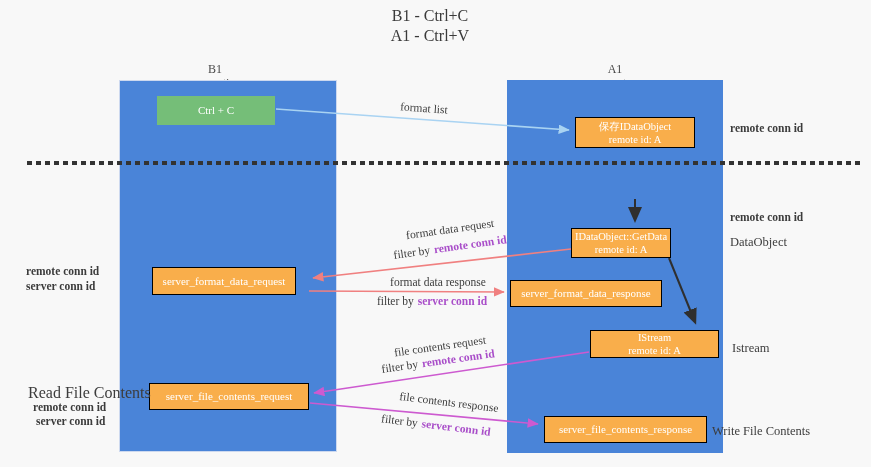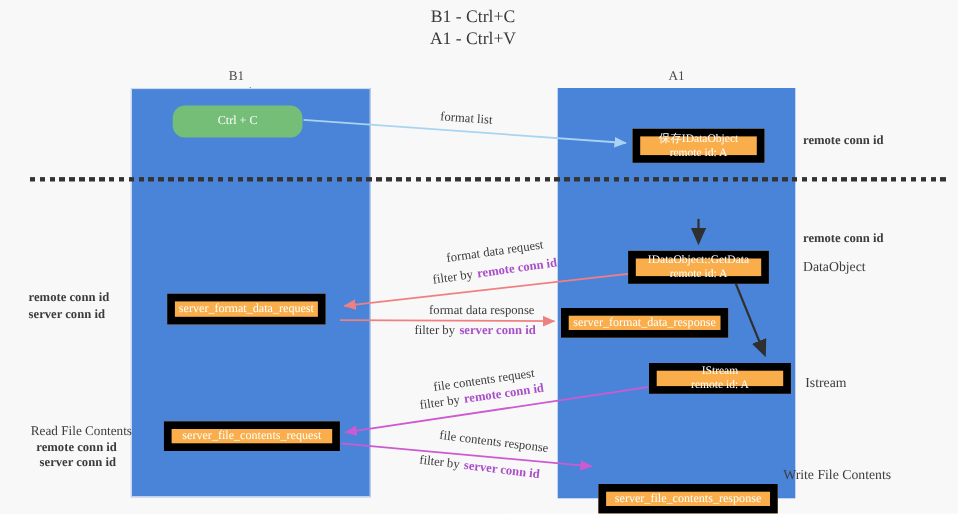--- a/index.html
+++ b/index.html
@@ -22,21 +22,21 @@
   .lane.right{left:507px;height:373px;}
   .dashline{
     position:absolute;left:27px;top:161px;width:833px;height:4px;
     background:repeating-linear-gradient(90deg,#333 0 5px,transparent 5px 9px);
   }
   .box{
     position:absolute;display:flex;flex-direction:column;align-items:center;justify-content:center;
     color:#fff;font-size:11px;text-align:center;box-sizing:border-box;
   }
   .box.green{background:#75be78;}
-  .box.orange{background:#f9ae4b;border:7px solid #000000;}
+  .box.orange{background:#f9ae4b;border:1px solid #000000;}
   .box .ln{line-height:13px;white-space:nowrap;}
   .albl{
     position:absolute;white-space:nowrap;font-size:11.5px;color:#3c3c3c;
     transform:translate(-50%,-50%);
   }
   .rot-up{transform:translate(-50%,-50%) rotate(-8deg);}
   .rot-dn{transform:translate(-50%,-50%) rotate(7deg);}
   .rot-sl{transform:translate(-50%,-50%) rotate(4deg);}
   .purple{color:#a94ec9;font-weight:bold;}
   .greenlbl{color:#57ae57;font-weight:bold;}
@@ -88,31 +88,31 @@
     </defs>
     <line x1="276" y1="109" x2="569" y2="130" stroke="#a9d3f2" stroke-width="1.6" marker-end="url(#m-blue)"></line>
     <line x1="635" y1="199" x2="635" y2="220" stroke="#2f2f2f" stroke-width="2" marker-end="url(#m-black)"></line>
     <line x1="571" y1="249" x2="313" y2="278" stroke="#f08080" stroke-width="1.6" marker-end="url(#m-salmon)"></line>
     <line x1="309" y1="291" x2="504" y2="292" stroke="#f08080" stroke-width="1.6" marker-end="url(#m-salmon)"></line>
     <line x1="669" y1="258" x2="695" y2="322" stroke="#2f2f2f" stroke-width="2" marker-end="url(#m-black)"></line>
     <line x1="589" y1="352" x2="314" y2="393" stroke="#cd5ad0" stroke-width="1.6" marker-end="url(#m-magenta)"></line>
     <line x1="310" y1="403" x2="538" y2="424" stroke="#cd5ad0" stroke-width="1.6" marker-end="url(#m-magenta)"></line>
   </svg>
 
-  <div class="box green" style="left:157px;top:96px;width:118px;height:29px;border-radius:11px;">
+  <div class="box green" style="left:157px;top:96px;width:118px;height:29px;">
     <div class="ln">Ctrl + C</div>
   </div>
 
   <div class="box orange" style="left:575px;top:117px;width:120px;height:31px;font-size:10.5px;">
     <div class="ln">保存IDataObject</div>
     <div class="ln">remote id: A</div>
   </div>
 
 
-  <div class="box orange" style="left:571px;top:228px;width:128px;height:30px;font-size:10.5px;">
+  <div class="box orange" style="left:571px;top:228px;width:100px;height:30px;font-size:10.5px;">
     <div class="ln">IDataObject::GetData</div>
     <div class="ln">remote id: A</div>
   </div>
 
   <div class="box orange" style="left:152px;top:267px;width:144px;height:28px;">
     <div class="ln">server_format_data_request</div>
   </div>
 
   <div class="box orange" style="left:510px;top:280px;width:152px;height:27px;">
     <div class="ln">server_format_data_response</div>
@@ -120,21 +120,21 @@
 
   <div class="box orange" style="left:590px;top:330px;width:129px;height:28px;font-size:10.5px;">
     <div class="ln">IStream</div>
     <div class="ln">remote id: A</div>
   </div>
 
   <div class="box orange" style="left:149px;top:383px;width:160px;height:27px;">
     <div class="ln">server_file_contents_request</div>
   </div>
 
-  <div class="box orange" style="left:544px;top:416px;width:163px;height:27px;margin-top:24px;">
+  <div class="box orange" style="left:544px;top:416px;width:163px;height:27px;">
     <div class="ln">server_file_contents_response</div>
   </div>
 
   <div class="albl rot-sl" style="left:424px;top:108px;">format list</div>
 
   <div class="albl rot-up" style="left:450px;top:229px;">format data request</div>
   <div class="albl rot-up" style="left:450px;top:247px;">
     <span>filter by</span><span class="purple">remote conn id</span>
   </div>
 
@@ -154,17 +154,17 @@
   </div>
 
   <div class="side bold purple" style="left:730px;top:122px;">remote conn id</div>
   <div class="side bold purple" style="left:730px;top:211px;">remote conn id</div>
   <div class="side" style="left:730px;top:235px;font-size:12.5px;">DataObject</div>
   <div class="side" style="left:732px;top:341px;font-size:12.5px;">Istream</div>
   <div class="side" style="left:712px;top:424px;font-size:12.5px;">Write File Contents</div>
 
   <div class="side bold purple" style="left:26px;top:265px;">remote conn id</div>
   <div class="side bold greenlbl" style="left:26px;top:280px;">server conn id</div>
-  <div class="side" style="left:28px;top:384px;font-size:12px;">Read File Contents</div>
+  <div class="side" style="left:28px;top:384px;font-size:16px;">Read File Contents</div>
   <div class="side bold purple" style="left:33px;top:401px;">remote conn id</div>
   <div class="side bold greenlbl" style="left:36px;top:415px;">server conn id</div>
 
 </div>
 
 </body></html>

